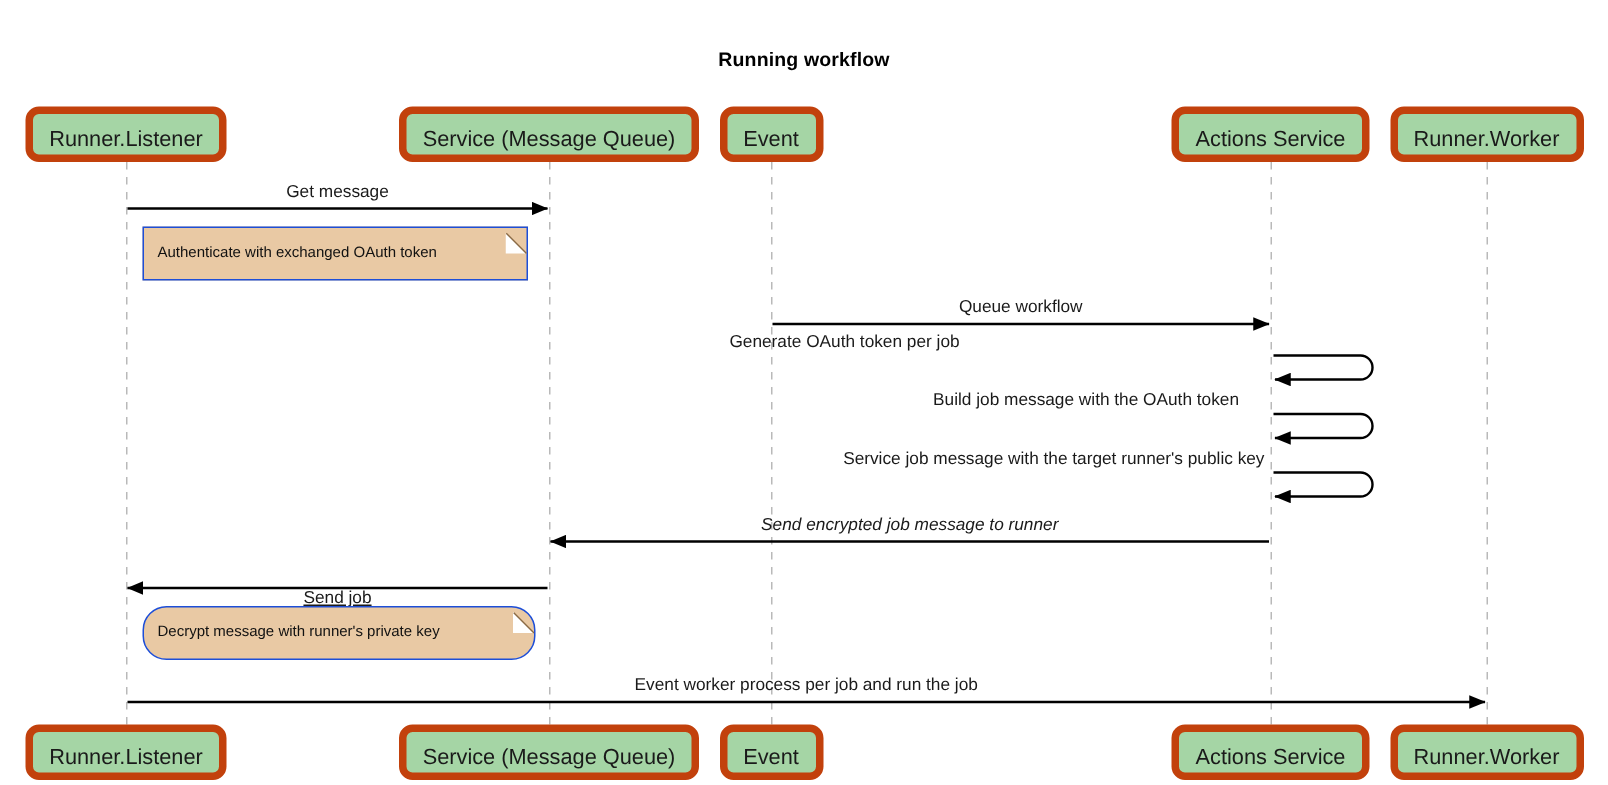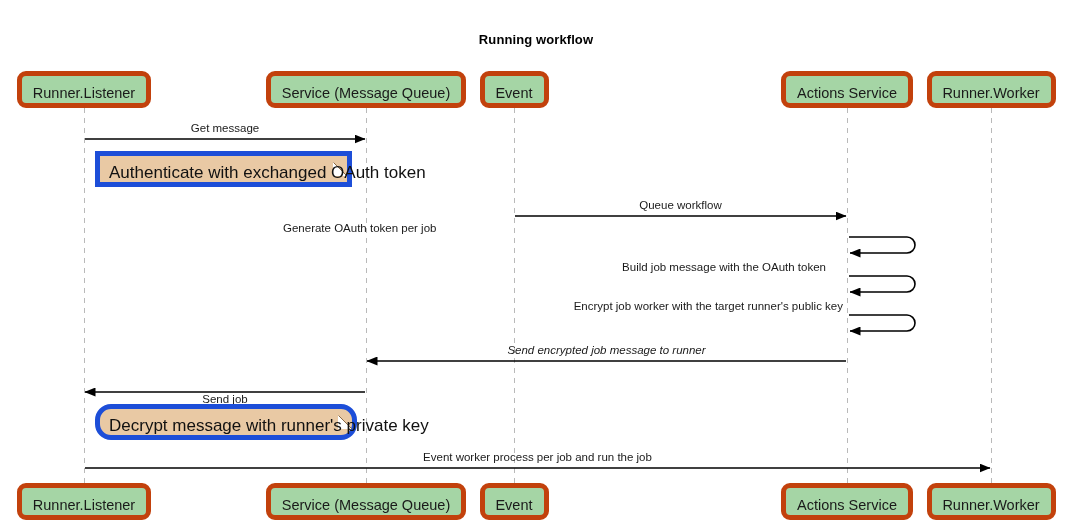--- a/index.html
+++ b/index.html
@@ -52,22 +52,22 @@
     font-size: 11.5px;
     color: #1a1a1a;
     white-space: nowrap;
     text-align: center;
     line-height: 13px;
   }
   .note {
     position: absolute;
     box-sizing: border-box;
     background: #e9c9a4;
-    border: 5px solid #1d4ed8;
-    font-size: 17px;
+    border: 1px solid #1d4ed8;
+    font-size: 10px;
     color: #111111;
     white-space: nowrap;
     height: 36px;
     line-height: 34px;
     padding-left: 9px;
   }
   .note-text {
     position: relative;
     z-index: 2;
   }
@@ -117,23 +117,23 @@
   <div id="participants-bottom">
       <div class="participant" style="left: 17px; top: 462px; width: 134px;"><span>Runner.Listener</span></div>
       <div class="participant" style="left: 266px; top: 462px; width: 200px;"><span>Service (Message Queue)</span></div>
       <div class="participant" style="left: 479.5px; top: 462px; width: 69px;"><span>Event</span></div>
       <div class="participant" style="left: 781px; top: 462px; width: 132px;"><span>Actions Service</span></div>
       <div class="participant" style="left: 926.5px; top: 462px; width: 129px;"><span>Runner.Worker</span></div>
     </div>
   <div id="labels-layer">
       <div class="msg-label" style="left: 84px; top: 101px; width: 282px;">Get message</div>
       <div class="msg-label" style="left: 514px; top: 178px; width: 333px;">Queue workflow</div>
-      <div class="msg-label" style="left: 283px; top: 201px; width: 560px; text-align: left;">Generate OAuth token per job</div>
+      <div class="msg-label" style="left: 283px; top: 201px; width: 560px; text-align: center;">Generate OAuth token per job</div>
       <div class="msg-label" style="left: 266px; top: 240px; width: 560px; text-align: right;">Build job message with the OAuth token</div>
-      <div class="msg-label" style="left: 283px; top: 279px; width: 560px; text-align: right;">Encrypt job worker with the target runner's public key</div>
+      <div class="msg-label" style="left: 283px; top: 279px; width: 560px; text-align: right;">Service job message with the target runner's public key</div>
       <div class="msg-label" style="left: 366px; top: 323px; width: 481px; font-style: italic;">Send encrypted job message to runner</div>
       <div class="msg-label" style="left: 84px; top: 372px; width: 282px; text-decoration: underline;">Send job</div>
       <div class="msg-label" style="left: 84px; top: 430px; width: 907px;">Event worker process per job and run the job</div>
     </div>
   <div id="notes-layer">
       <div class="note" style="left: 95px; top: 130px; width: 257px;"><span class="note-text">Authenticate with exchanged OAuth token</span><div style="position: absolute; right: -1px; top: -1px; width: 15px; height: 15px;"><svg width="15" height="15">
             <path d="M0,0 L14,14 L0,14 z" fill="#ffffff" stroke="none"></path>
             <path d="M0.5,0.5 L14,14" stroke="#8a6a45" stroke-width="1" fill="none"></path>
           </svg></div></div>
       <div class="note" style="left: 95px; top: 383px; width: 262px; border-radius: 16px;"><span class="note-text">Decrypt message with runner's private key</span><div style="position: absolute; right: -1px; top: -1px; width: 15px; height: 15px;"><svg width="15" height="15">

